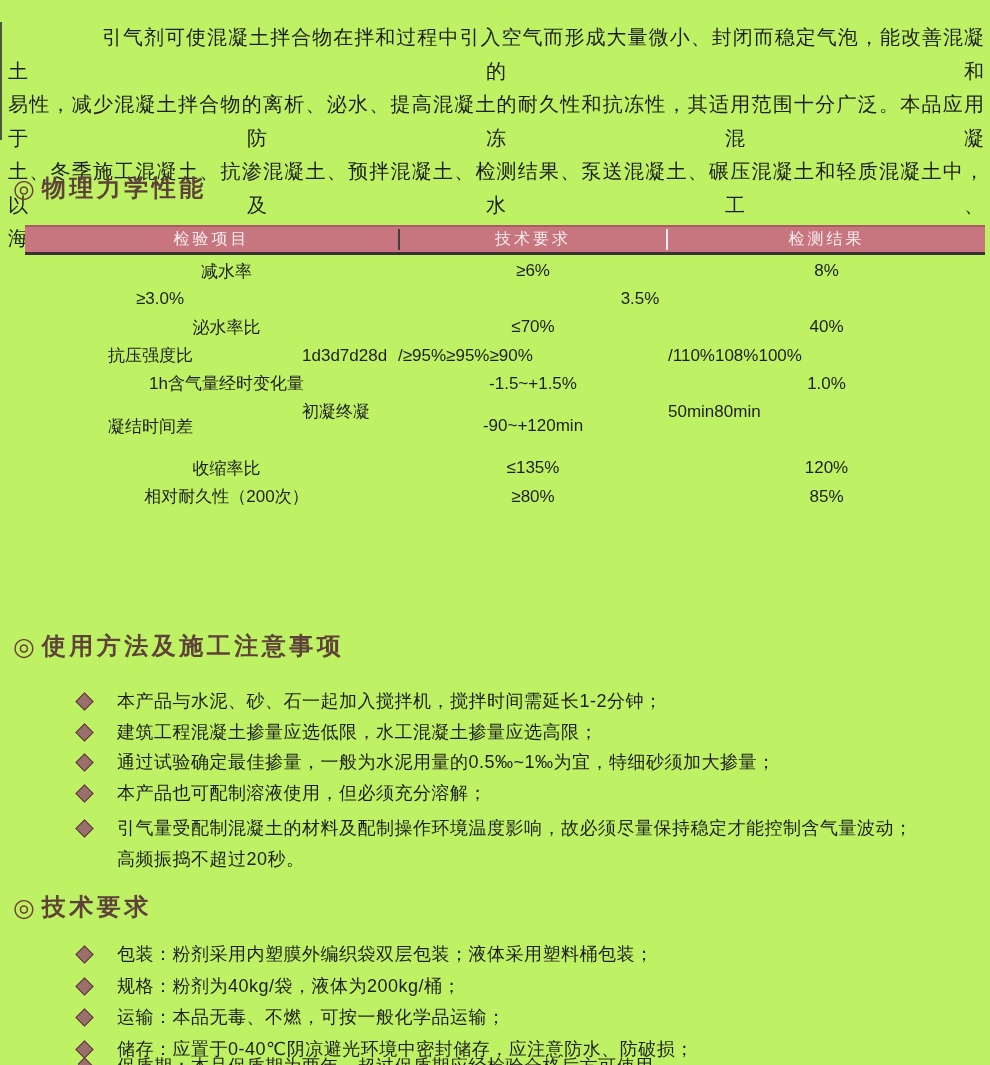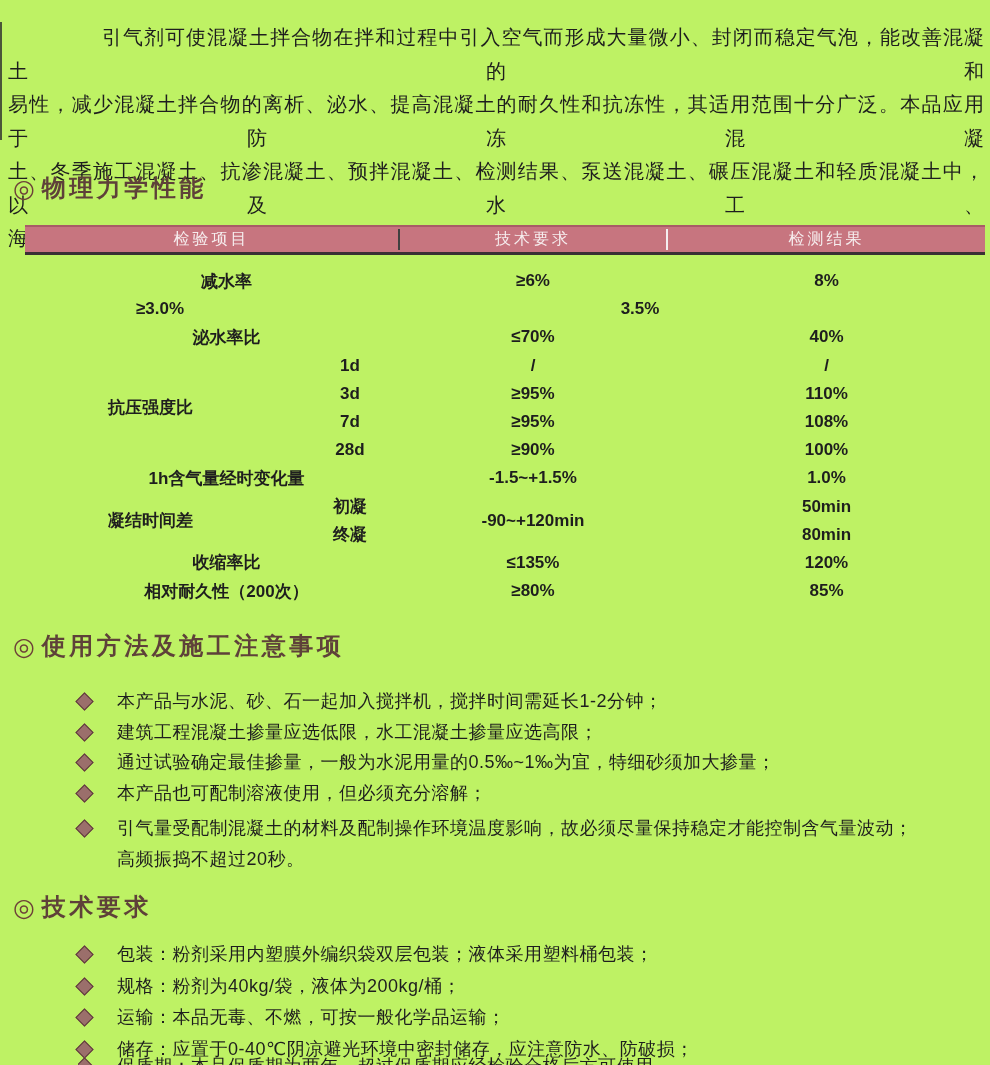--- a/index.html
+++ b/index.html
@@ -32,30 +32,30 @@
   .tbl{position:absolute;top:225px;left:25px;width:960px;font-size:17px;}
   .tbl-header{
     display:flex;align-items:center;height:25px;
     background:#c7757f;color:#f6edee;font-size:16px;letter-spacing:3px;
     border-top:2px solid #a85c67;border-bottom:3px solid #3a3134;box-sizing:content-box;
   }
   .hc{text-align:center;}
   .hc1{width:373px;}
   .hc2{width:266px;border-left:2px solid #404040;border-right:2px solid #f4eef0;}
   .hc3{flex:1;}
-  .tbody{padding-top:12px;font-weight:bold;}
+  .tbody{padding-top:2px;}
   .trow{display:flex;align-items:center;height:28.2px;}
   .tc1{width:373px;text-align:center;box-sizing:border-box;padding-left:30px;}
   .tc2{width:270px;text-align:center;}
   .tc3{flex:1;text-align:center;}
   .tgroup{display:flex;}
   .tg-c1{width:373px;display:flex;}
   .tg-main{flex:1;display:flex;align-items:center;padding-left:83px;}
   .tg-subzone{width:96px;}
-  .subcol{display:flex;flex-direction:column;}
+  .subcol{display:flex;flex-direction:row;}
   .tg-c2{width:270px;}
   .tg-c3{flex:1;}
   .subcell{height:28.2px;line-height:28.2px;text-align:center;}
   .centercell{display:flex;align-items:center;justify-content:center;}
 
   
   .blist{position:absolute;left:0;width:990px;}
   .usage-list{top:686px;}
   .packaging-list{top:939px;}
   .bullet{display:flex;padding-left:78px;font-size:18px;line-height:30.6px;letter-spacing:0.5px;}

